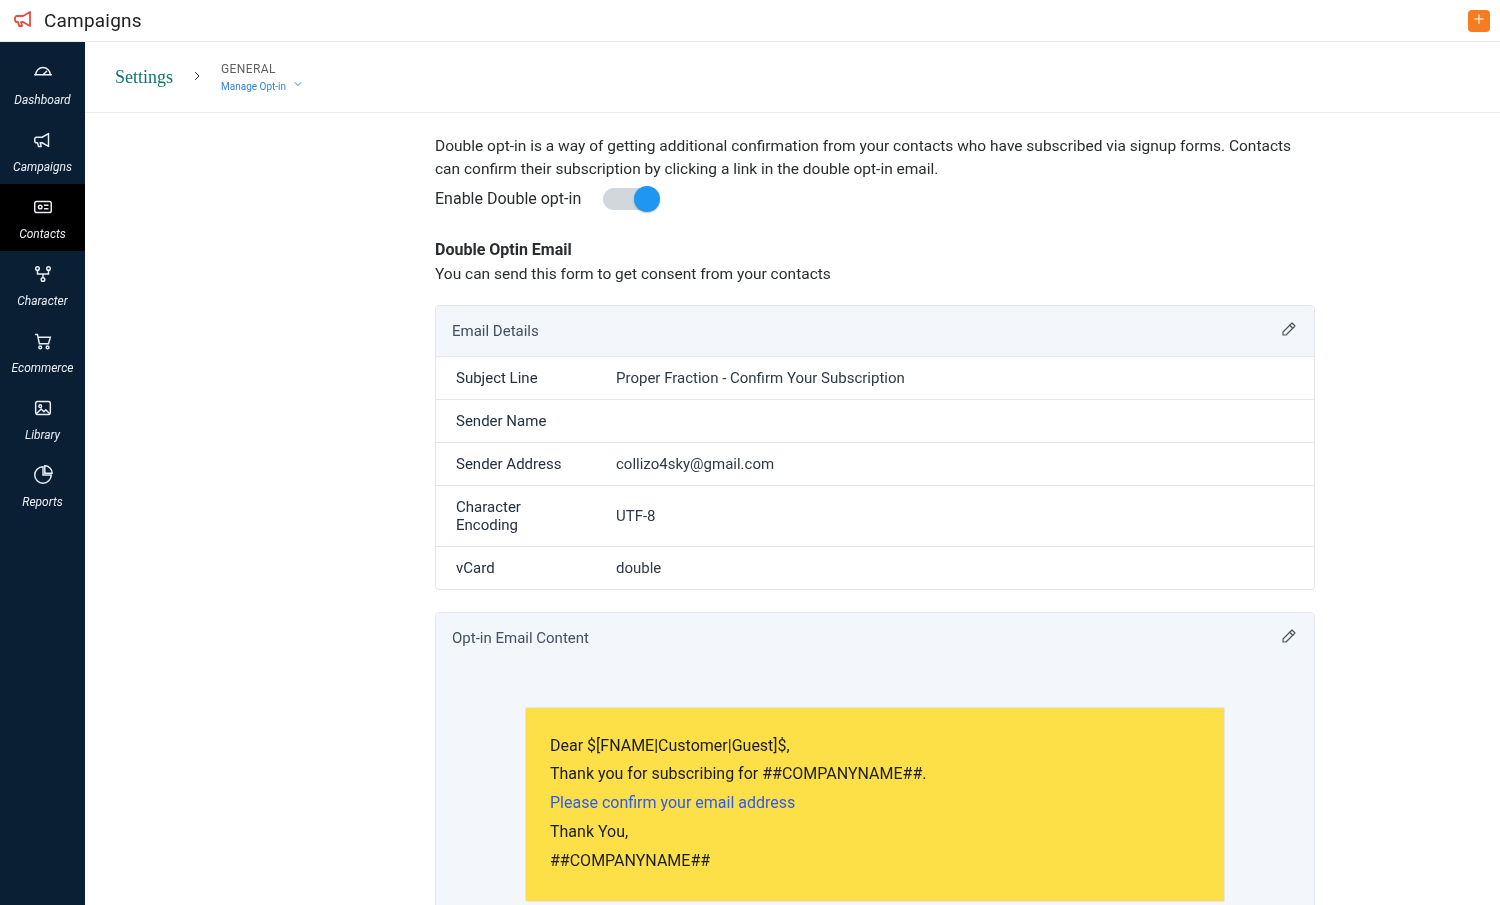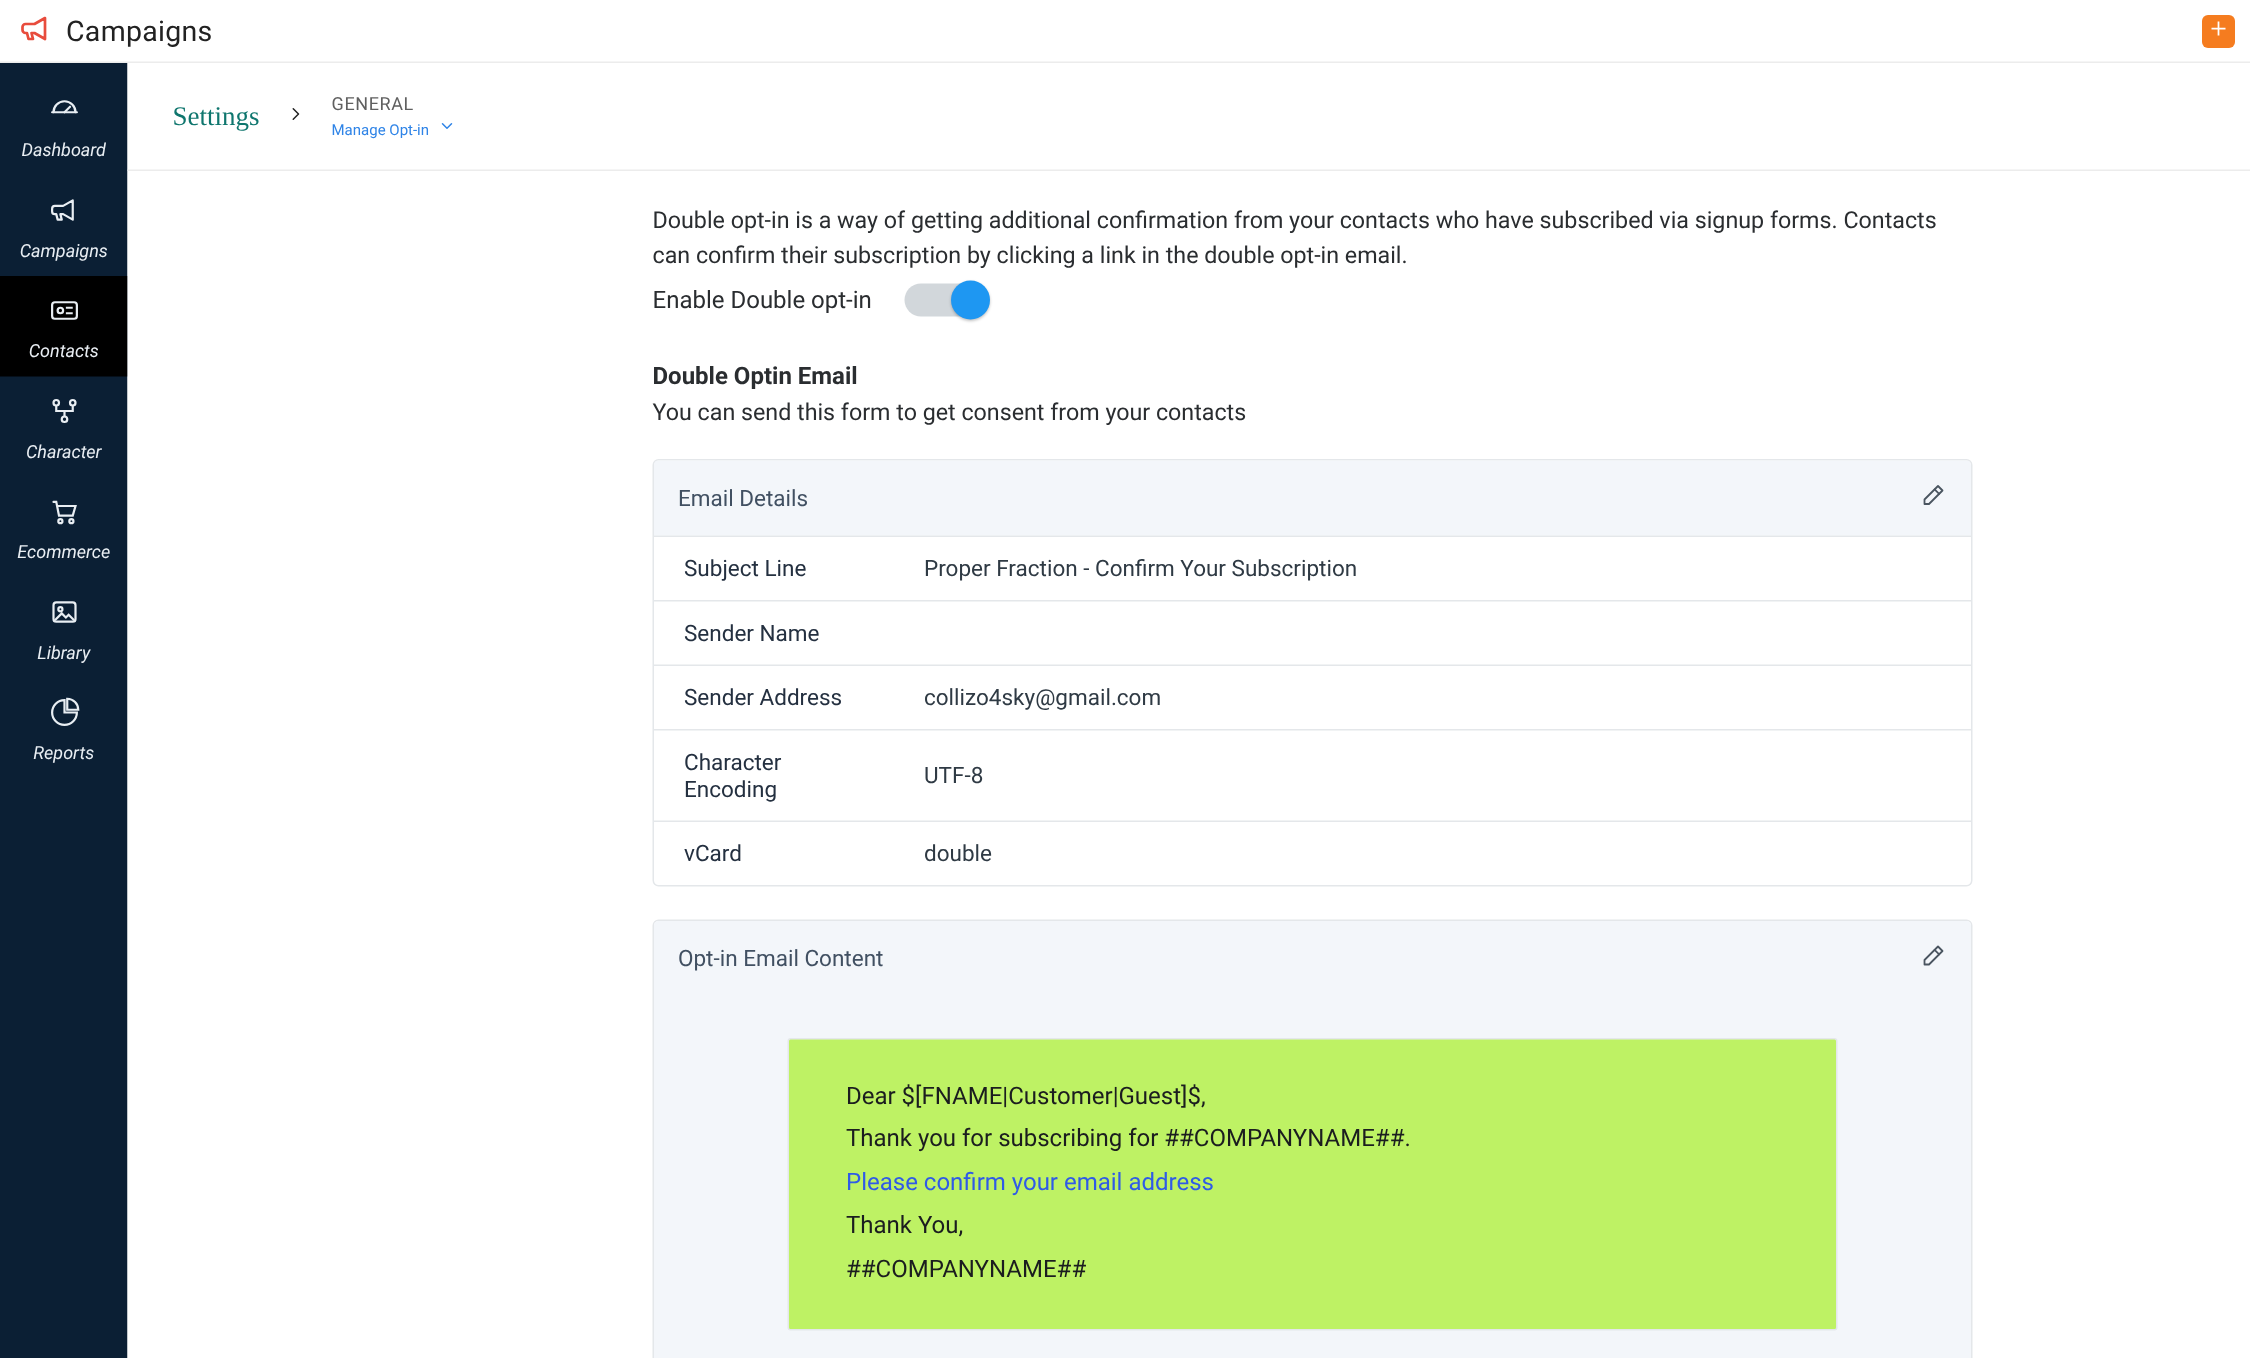--- a/index.html
+++ b/index.html
@@ -108,22 +108,22 @@
     padding: 14px 16px;
     display: flex; align-items: center; justify-content: space-between;
     font-size: 15px; color: #415062;
   }
   .edit-icon { width: 18px; height: 18px; cursor: pointer; }
   table.details { width: 100%; border-collapse: collapse; }
   table.details td { padding: 12px 20px; border-top: 1px solid var(--panel-border); font-size: 15px; color: #2f3a44; }
   table.details td.label { width: 160px; color: #243040; }
   .panel-email-body { background: var(--panel-head-bg); padding: 28px 20px 50px; }
   .email-card {
-    background: #bef264; border: 1px solid var(--panel-border); border-radius: 2px;
-    max-width: 700px; margin: 0 auto; padding: 24px 38px 26px;
+    background: #fde047; border: 1px solid var(--panel-border); border-radius: 2px;
+    max-width: 700px; margin: 16px auto; padding: 24px 24px 26px;
     font-size: 16px; line-height: 1.8; color: #1b1d1f;
   }
   .email-card a { color: #2f5be7; text-decoration: none; cursor: pointer; }
 </style>
 </head>
 <body>
 
 <div class="topbar">
   <div class="brand">
     <span>

